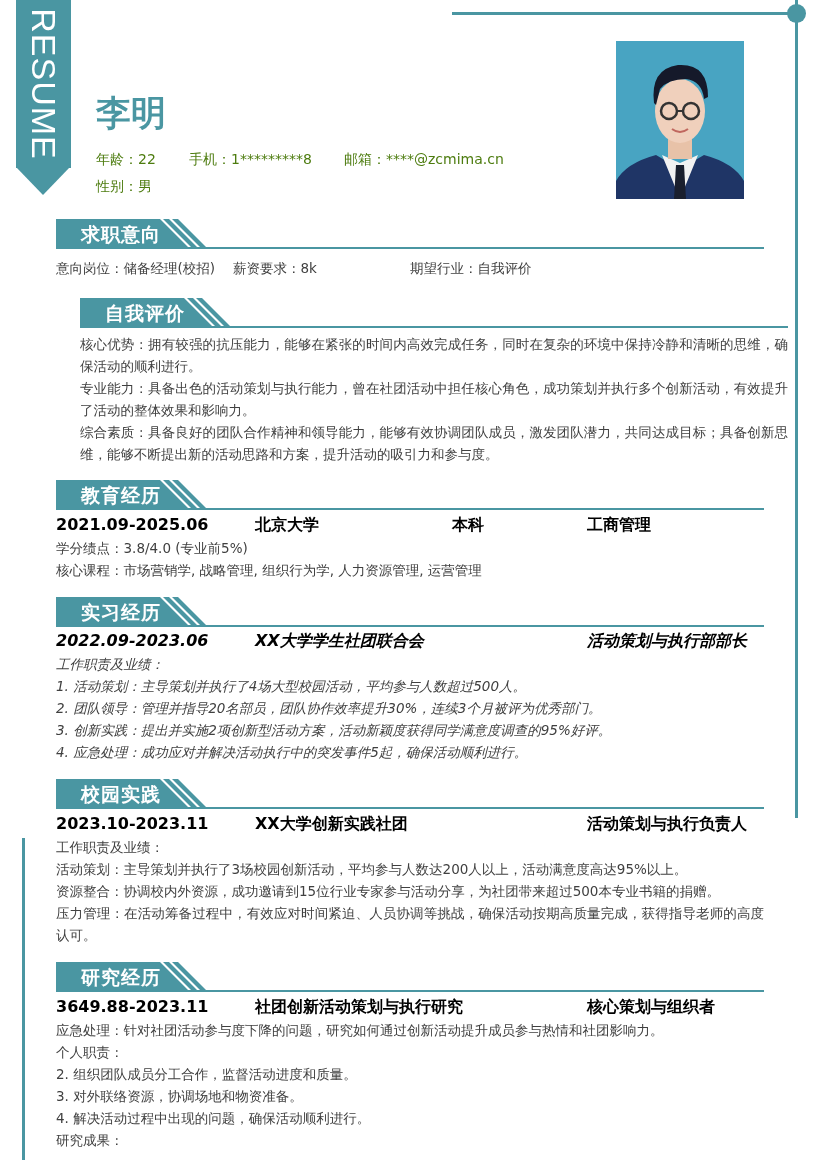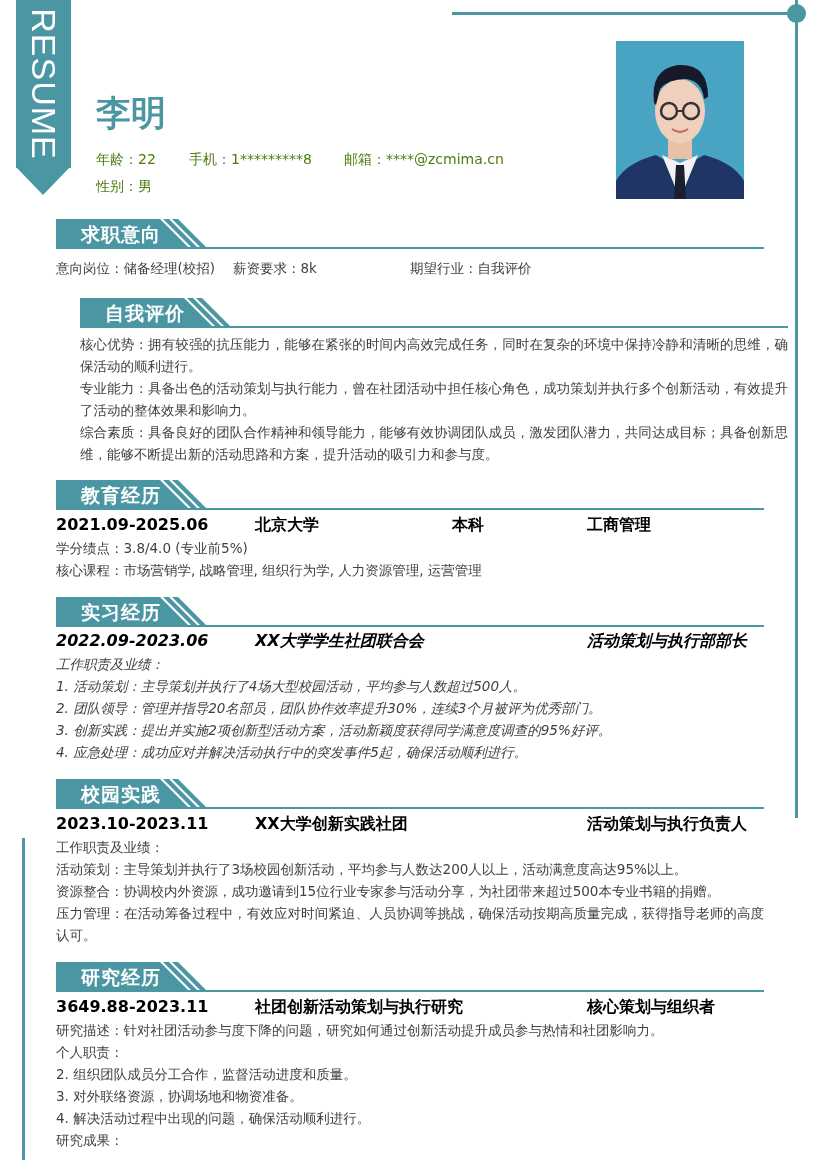--- a/index.html
+++ b/index.html
@@ -205,20 +205,20 @@
     </svg>
     <div class="sec-title">研究经历</div>
     <div class="sec-rule"></div>
   </div>
   <div class="body" style="margin-top:3px;">
     <div class="row-head">
       <span class="c1">3649.88-2023.11</span>
       <span class="c2">社团创新活动策划与执行研究</span>
       <span class="c4">核心策划与组织者</span>
     </div>
-    <div class="line">研究描述：针对社团活动参与度下降的问题，研究如何通过创新活动提升成员参与热情和社团影响力。</div>
+    <div class="line">应急处理：针对社团活动参与度下降的问题，研究如何通过创新活动提升成员参与热情和社团影响力。</div>
     <div class="line">个人职责：</div>
     <div class="line">2. 组织团队成员分工合作，监督活动进度和质量。</div>
     <div class="line">3. 对外联络资源，协调场地和物资准备。</div>
     <div class="line">4. 解决活动过程中出现的问题，确保活动顺利进行。</div>
     <div class="line">研究成果：</div>
   </div>
 </div>
 
 </body></html>

